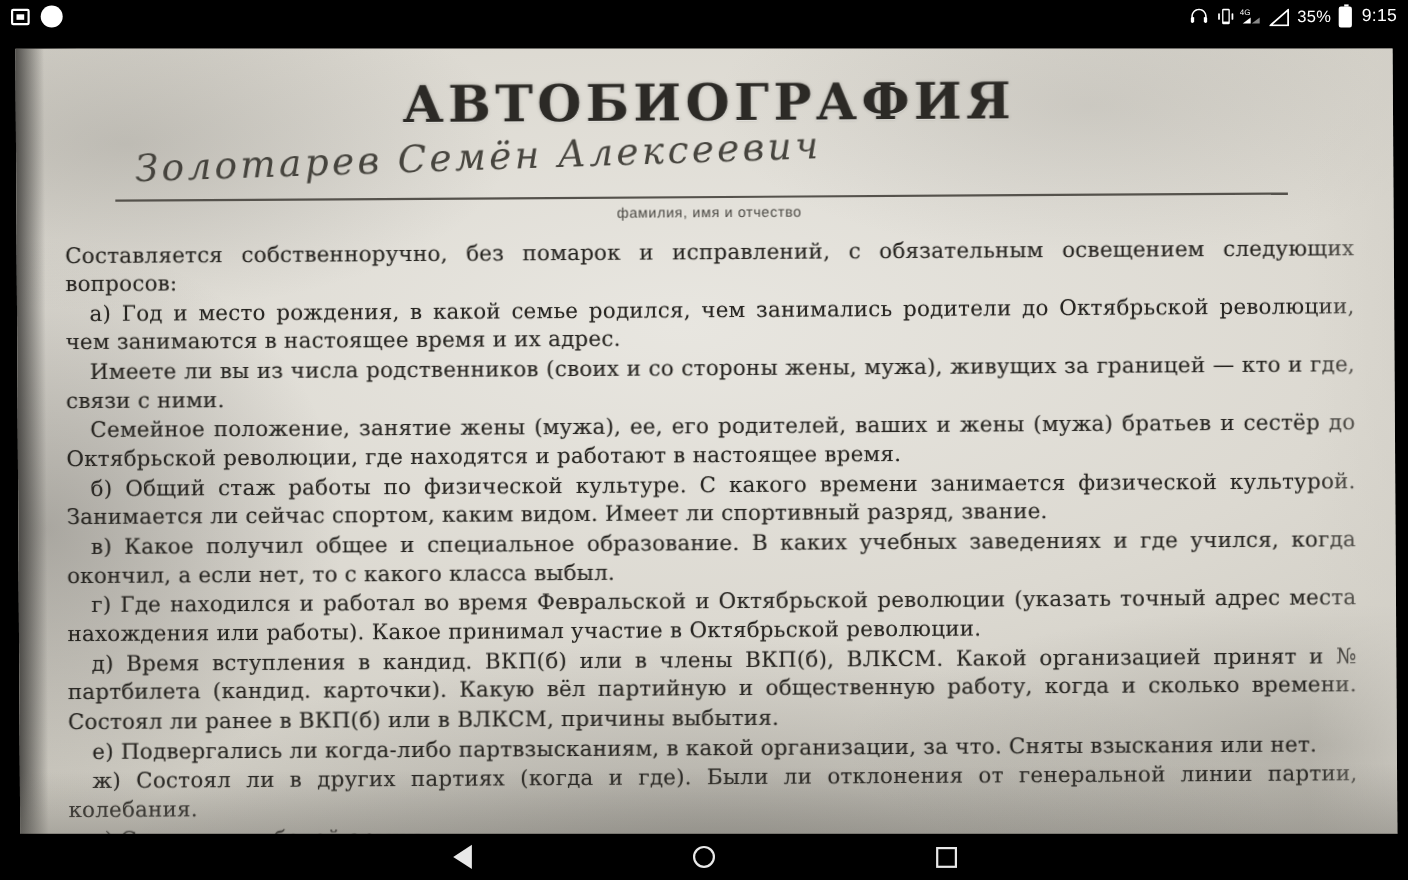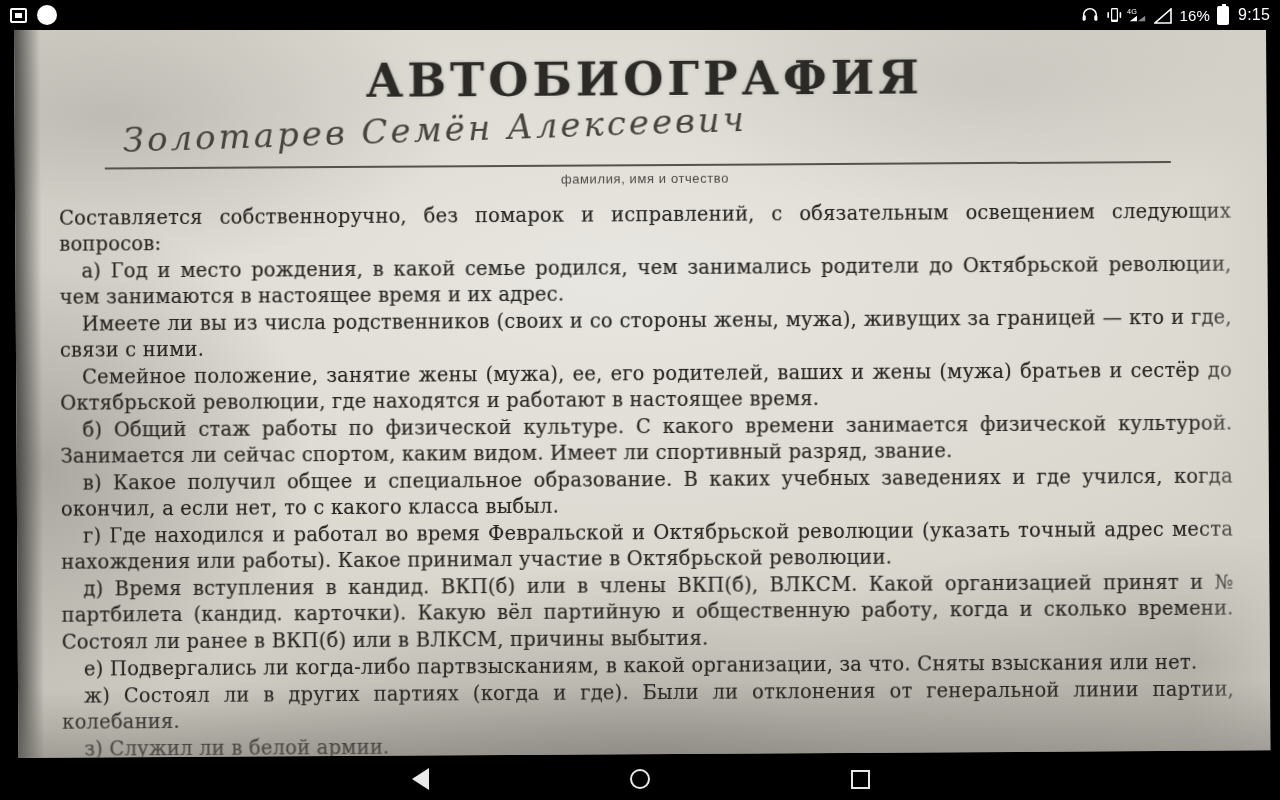--- a/index.html
+++ b/index.html
@@ -103,21 +103,21 @@
     background: #fff;
   }
   .clock {
     font-size: 16px;
     margin-left: 2px;
   }
 
   
   .doc-area {
     position: absolute;
-    top: 30px; left: 0;
+    top: 44px; left: 0;
     width: 1280px;
     height: 728px;
     background: #000;
     overflow: hidden;
   }
 
   .paper {
     position: absolute;
     top: 0;
     left: 14px;
@@ -304,21 +304,21 @@
           <text x="0" y="8" font-size="8" font-family="Liberation Sans, sans-serif" fill="#fff">4G</text>
           <path d="M3 16 L11 16 L11 10 Z" fill="#fff"></path>
           <path d="M12 16 L20 16 L20 10 Z" fill="#888"></path>
         </svg>
       </span>
       <span class="ico ico-signal">
         <svg width="19" height="16" viewBox="0 0 19 16" aria-hidden="true">
           <path d="M1 15 L17 15 L17 1 Z" fill="none" stroke="#fff" stroke-width="1.6"></path>
         </svg>
       </span>
-      <span class="battery-pct">16%</span>
+      <span class="battery-pct">35%</span>
       <span class="ico-battery"></span>
       <span class="clock">9:15</span>
     </div>
   </div>
 
   <div class="doc-area">
     <div class="paper">
       <div class="page-inner">
 
         <div class="doc-title">АВТОБИОГРАФИЯ</div>

